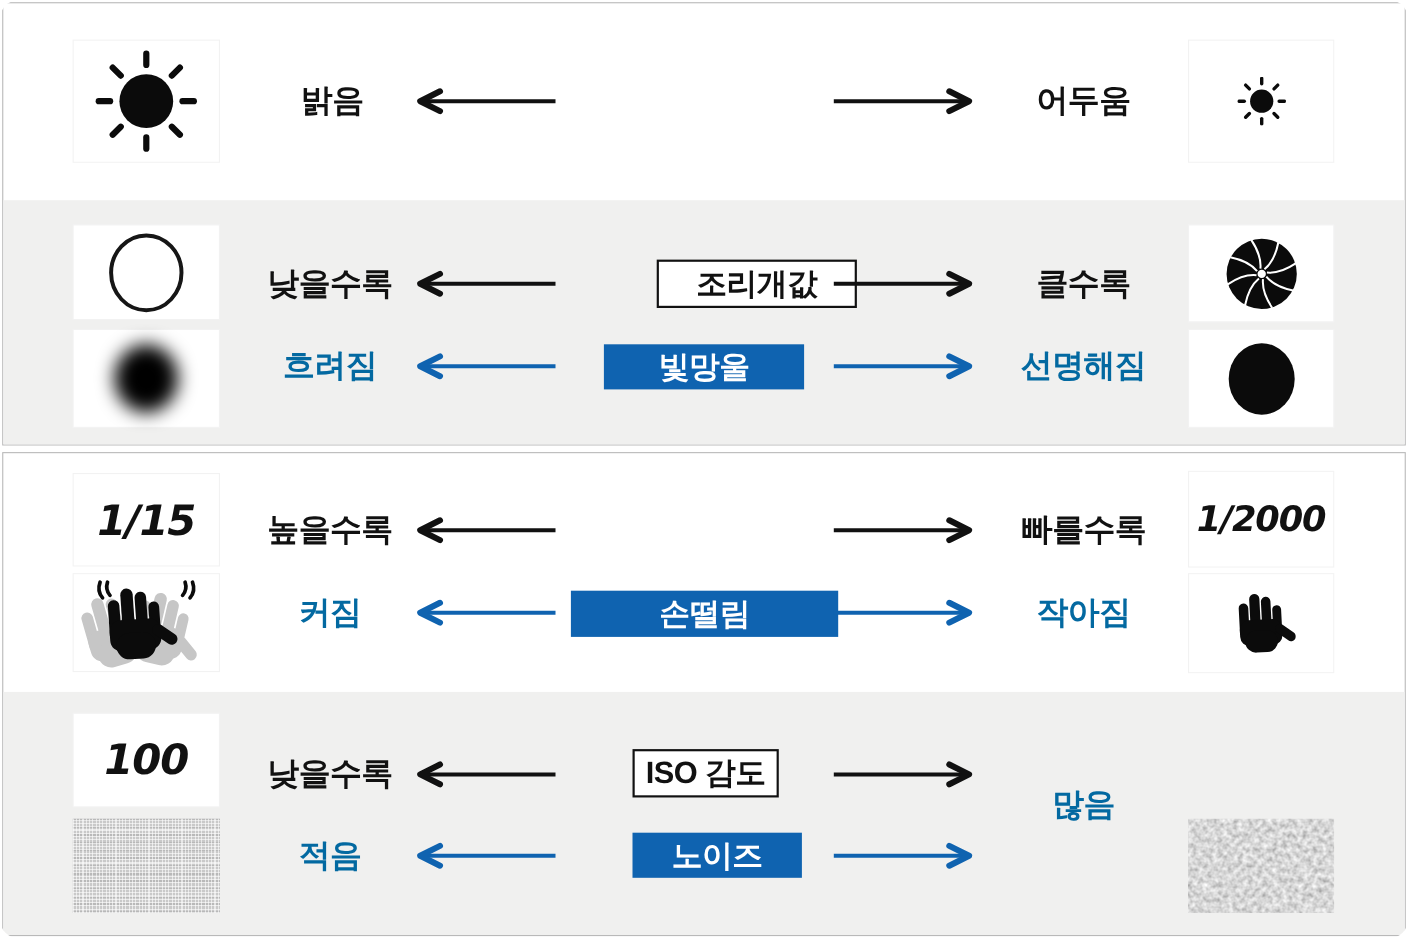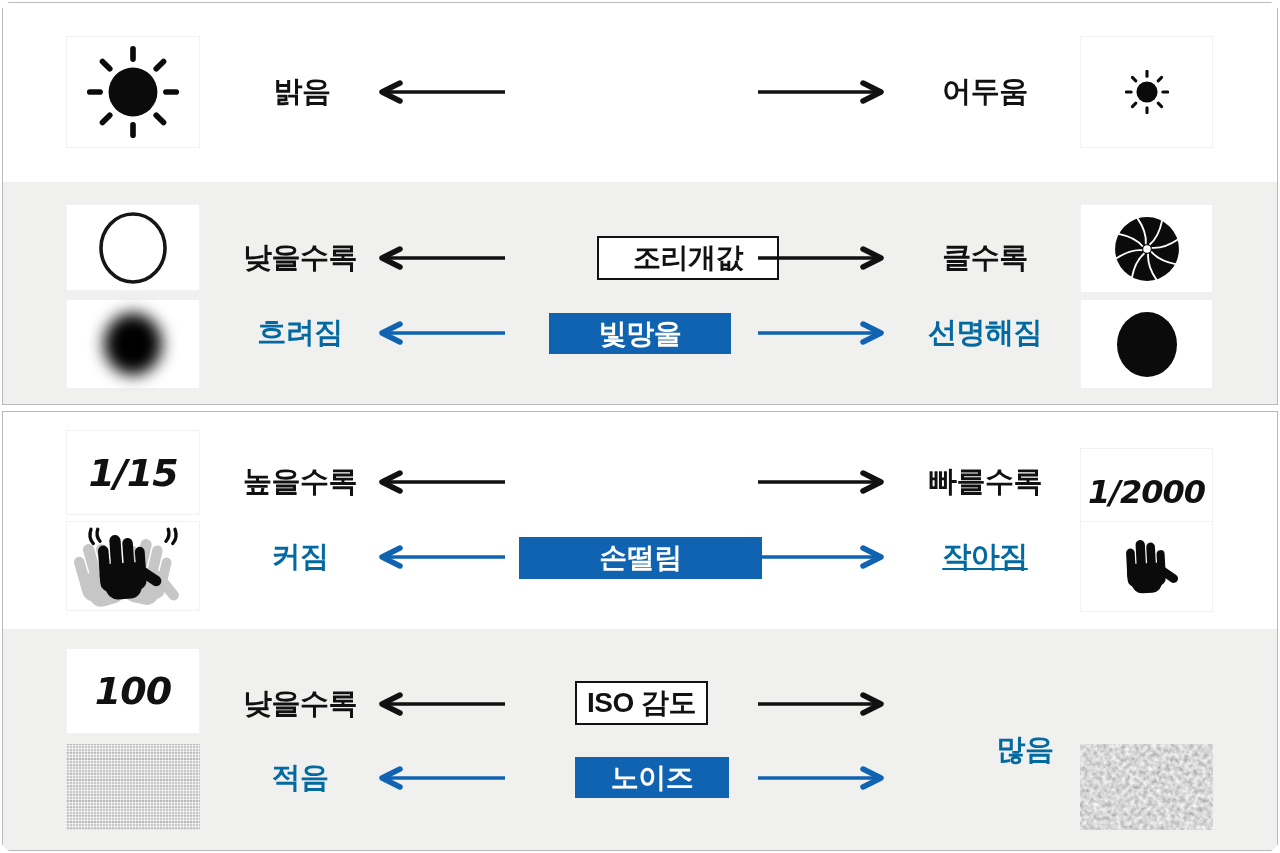--- a/index.html
+++ b/index.html
@@ -191,23 +191,23 @@
   <div class="lbl" style="left:985px;top:482px;">빠를수록</div>
 
   <div class="lbl blue" style="left:300px;top:557px;">커짐</div>
   <svg class="arrow" style="left:372px;top:544px;" width="135" height="26" viewBox="0 0 135 26">
       <use href="#lArrow" stroke="#0f63b0"></use>
     </svg>
   <div class="cbox bluebox" style="left:519px;top:537px;width:243px;height:42px;">손떨림</div>
   <svg class="arrow" style="left:756px;top:544px;" width="135" height="26" viewBox="0 0 135 26">
       <use href="#rArrow" stroke="#0f63b0"></use>
     </svg>
-  <div class="lbl blue" style="left:985px;top:557px;text-decoration:underline;">작아짐</div>
-
-  <div class="card" style="left:1080px;top:448px;width:133px;height:88px;">
+  <div class="lbl blue" style="left:985px;top:557px;">작아짐</div>
+
+  <div class="card" style="left:1080px;top:428px;width:133px;height:88px;">
     <span class="val small">1/2000</span>
   </div>
   <div class="card" style="left:1080px;top:521px;width:133px;height:91px;">
     <svg width="62" height="72" viewBox="0 0 100 112">
       <use href="#handShape" fill="#0b0b0b" transform="rotate(-3 50 85)"></use>
     </svg>
   </div>
 
   <div class="card" style="left:66px;top:648px;width:134px;height:86px;">
     <span class="val">100</span>
@@ -226,21 +226,21 @@
     </svg>
 
   <div class="lbl blue" style="left:300px;top:778px;">적음</div>
   <svg class="arrow" style="left:372px;top:765px;" width="135" height="26" viewBox="0 0 135 26">
       <use href="#lArrow" stroke="#0f63b0"></use>
     </svg>
   <div class="cbox bluebox" style="left:575px;top:757px;width:154px;height:41px;">노이즈</div>
   <svg class="arrow" style="left:756px;top:765px;" width="135" height="26" viewBox="0 0 135 26">
       <use href="#rArrow" stroke="#0f63b0"></use>
     </svg>
-  <div class="lbl blue" style="left:985px;top:750px;margin-left:40px;">많음</div>
+  <div class="lbl blue" style="left:985px;top:732px;">많음</div>
 
   <div class="texture" style="left:1080px;top:744px;width:133px;height:86px;">
     <svg width="133" height="86">
       <filter id="coarseNoise">
         <feTurbulence type="fractalNoise" baseFrequency="0.22" numOctaves="2" seed="7"></feTurbulence>
         <feColorMatrix type="matrix" values="0.8 0 0 0 0.28  0.8 0 0 0 0.28  0.8 0 0 0 0.28  0 0 0 0 1"></feColorMatrix>
       </filter>
       <rect width="133" height="86" filter="url(#coarseNoise)"></rect>
     </svg>
   </div>

